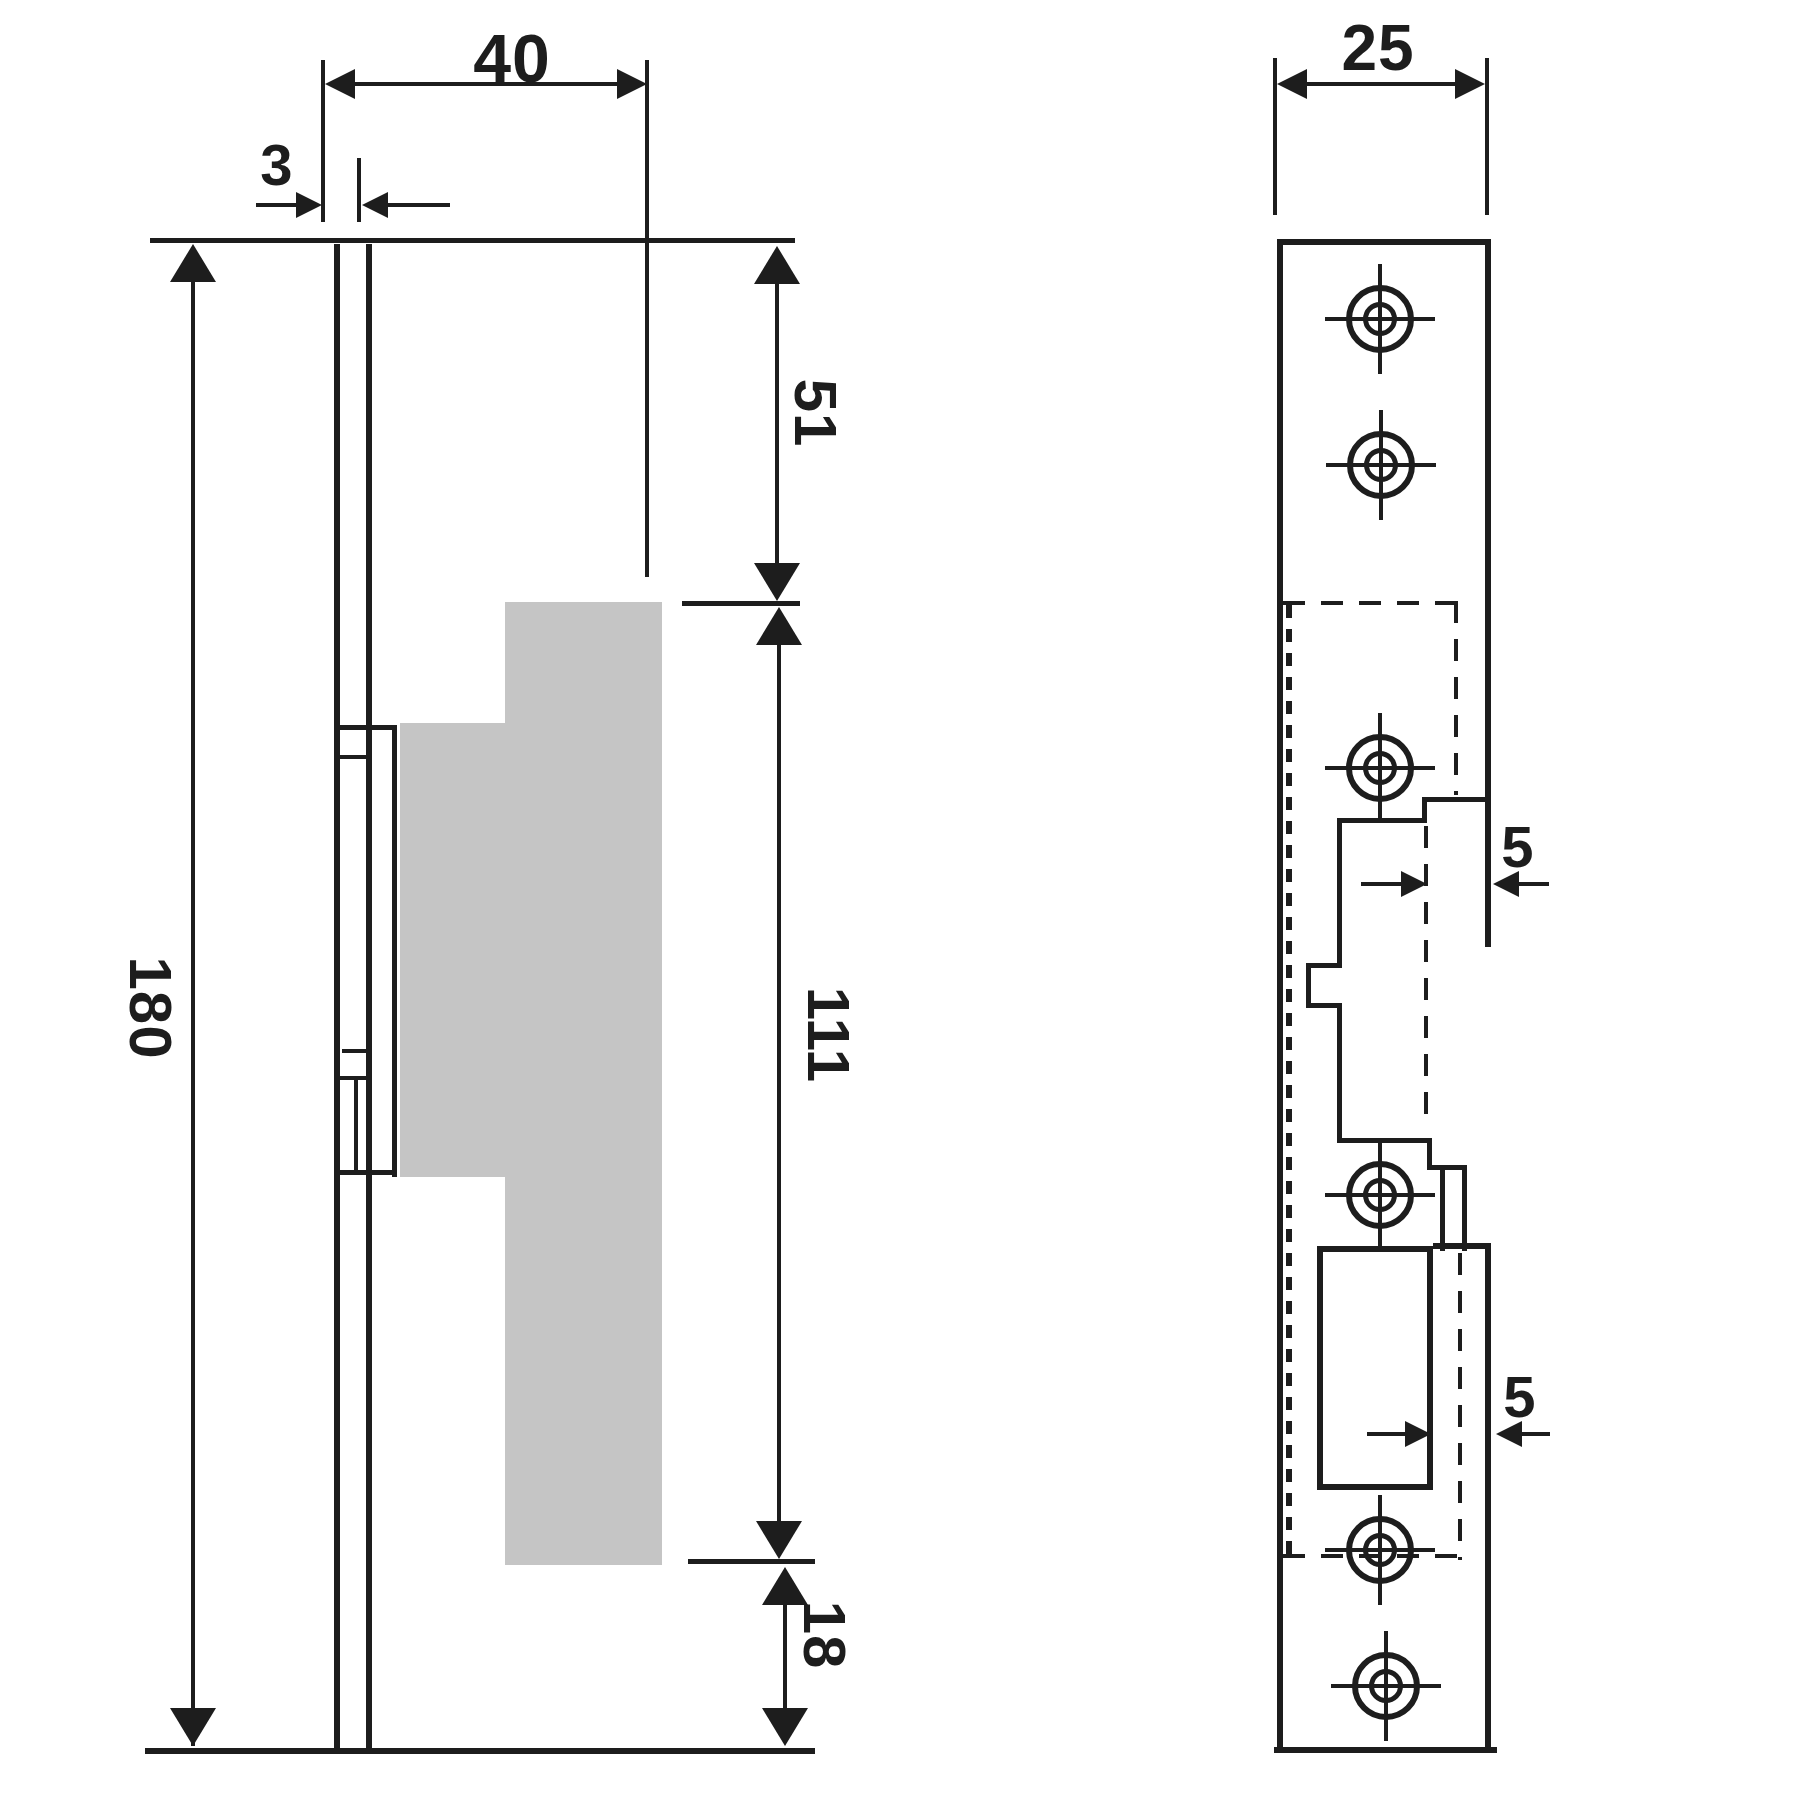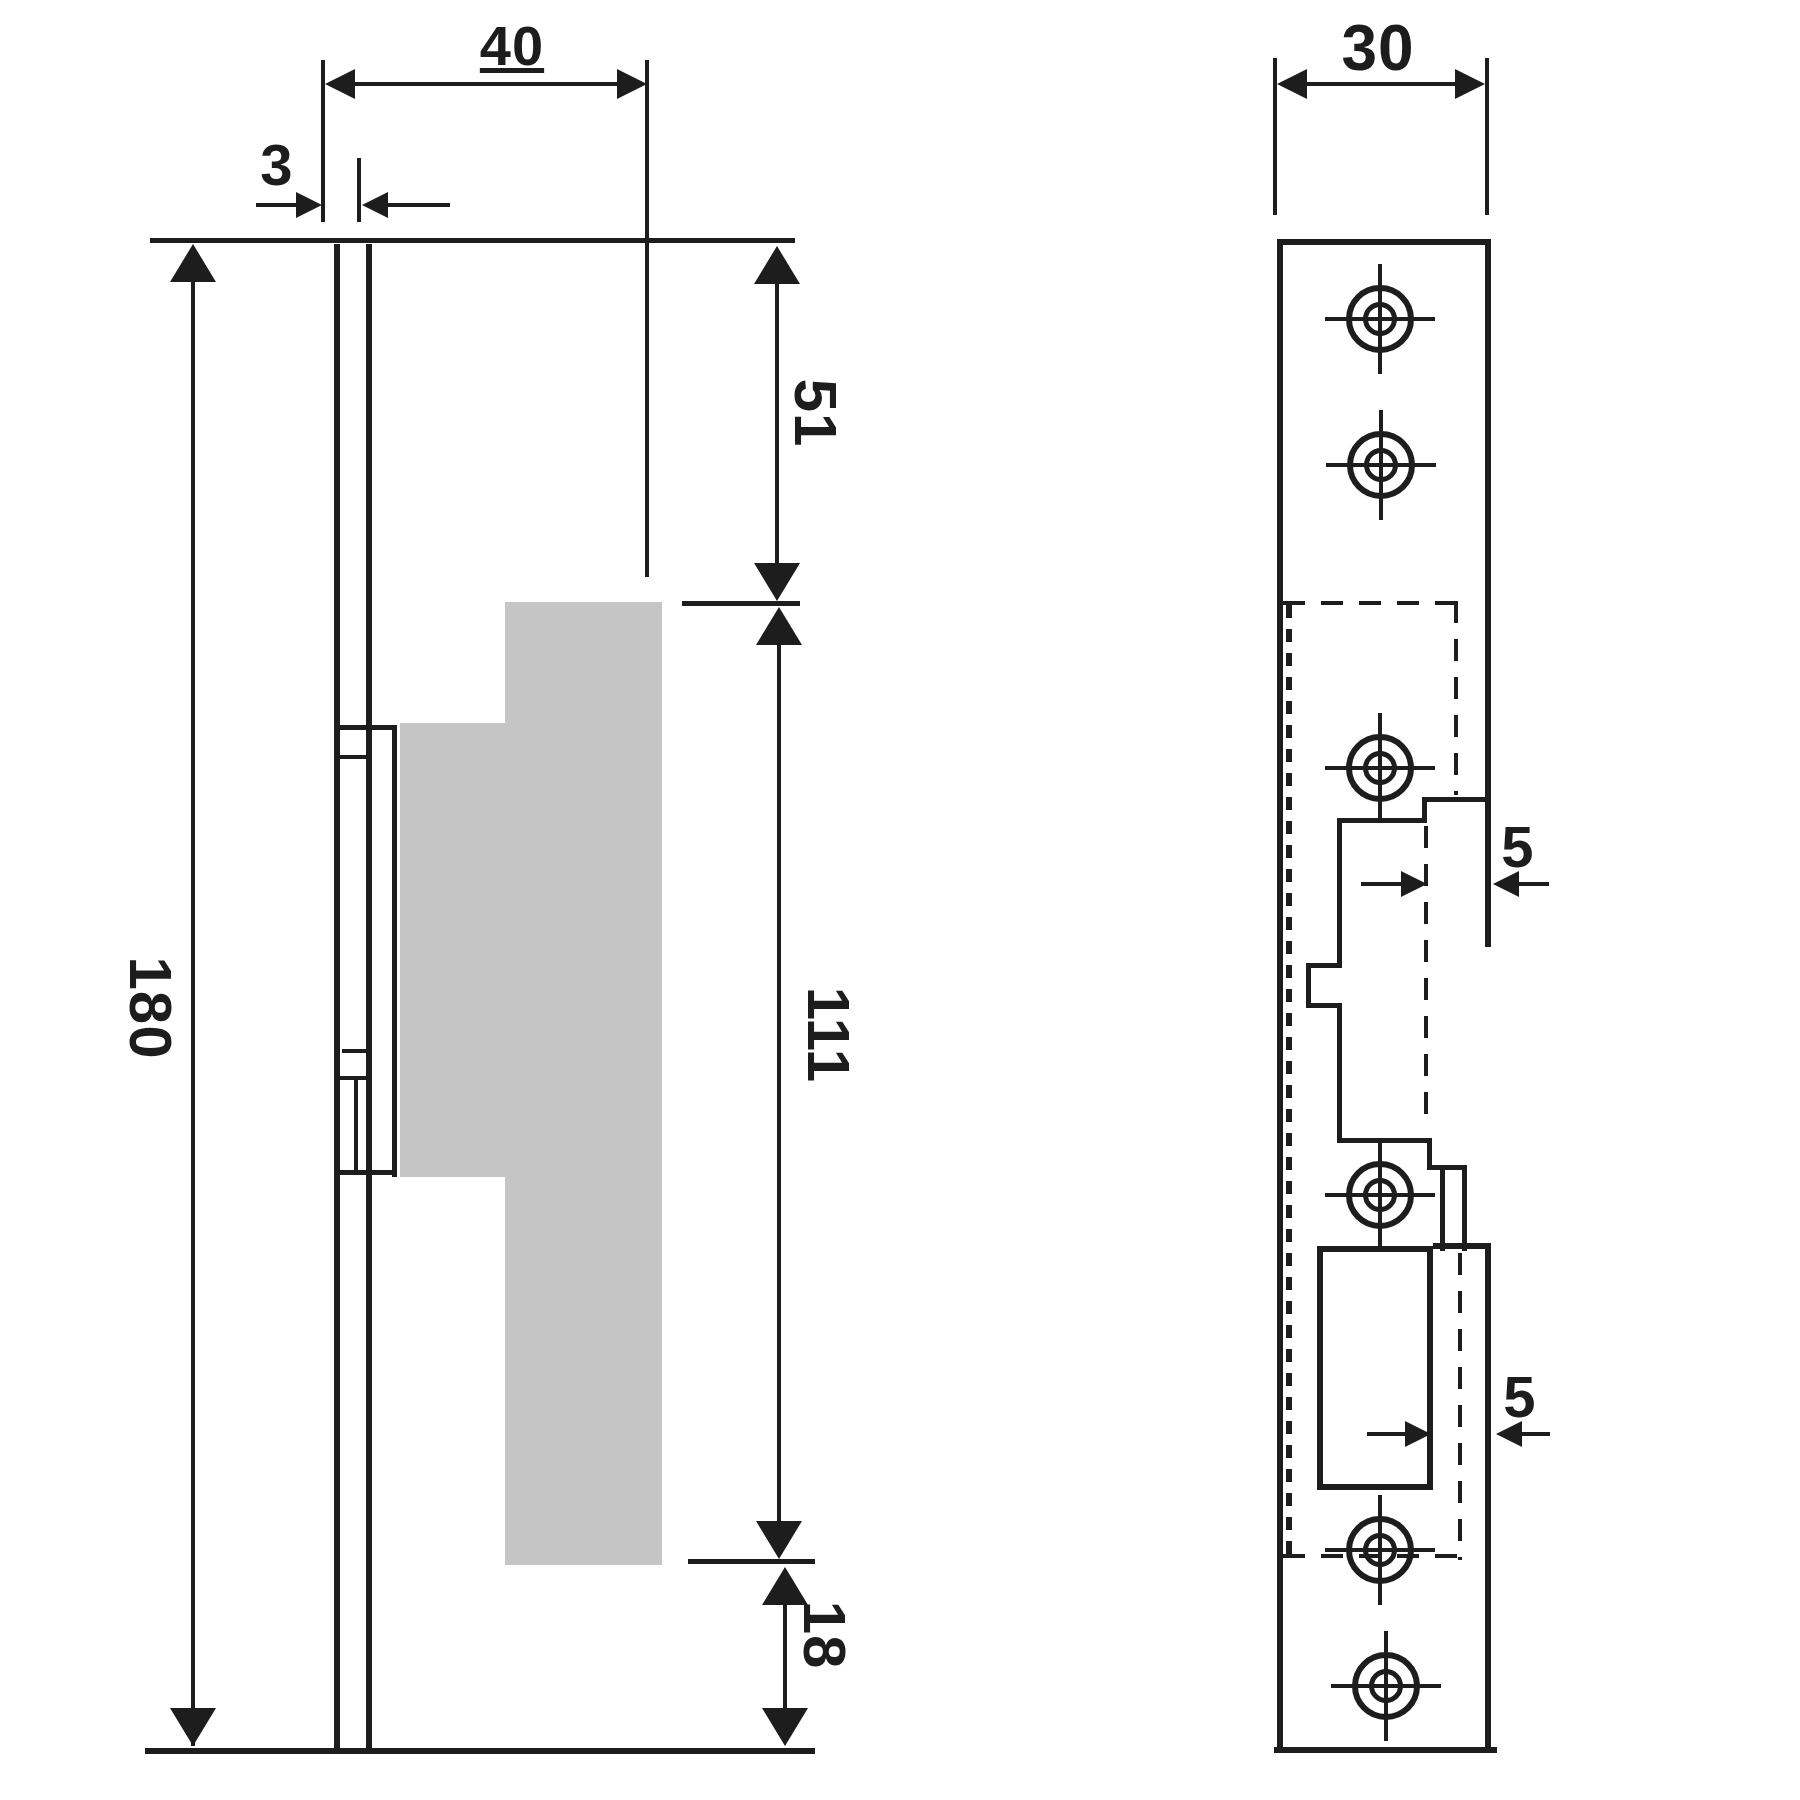--- a/index.html
+++ b/index.html
@@ -62,21 +62,21 @@
     <div class="ln" style="left:191px; top:250px; width:4px; height:1496px;"></div>
     <div class="ah up" style="left:170px; top:244px;"></div>
     <div class="ah down" style="left:170px; top:1708px;"></div>
     <div class="dimlabel rot" style="left:70px; top:978px; width:160px;">180</div>
 
     <div class="ln" style="left:321px; top:60px; width:4px; height:162px;"></div>
     <div class="ln" style="left:645px; top:60px; width:4px; height:517px;"></div>
     <div class="ln" style="left:350px; top:82px; width:270px; height:4px;"></div>
     <div class="ah left" style="left:325px; top:69px;"></div>
     <div class="ah right" style="left:617px; top:69px;"></div>
-    <div class="dimlabel" style="left:452px; top:18px; width:120px; font-size:56px;text-decoration:underline;">40</div>
+    <div class="dimlabel" style="left:452px; top:24px; width:120px; font-size:68px;">40</div>
 
     <div class="ln" style="left:357px; top:158px; width:4px; height:64px;"></div>
     <div class="ln" style="left:256px; top:203px; width:44px; height:4px;"></div>
     <div class="ah right sm" style="left:296px; top:192px;"></div>
     <div class="ah left sm" style="left:362px; top:192px;"></div>
     <div class="ln" style="left:388px; top:203px; width:62px; height:4px;"></div>
     <div class="dimlabel" style="left:247px; top:136px; width:60px; font-size:58px;">3</div>
 
     <div class="ln" style="left:682px; top:601px; width:118px; height:5px;"></div>
     <div class="ah up" style="left:754px; top:246px;"></div>
@@ -96,21 +96,21 @@
     <div class="dimlabel rot" style="left:764px; top:1605px; width:120px;">18</div>
   </div>
 
   <div class="view">
 
     <div class="ln" style="left:1273px; top:58px; width:4px; height:157px;"></div>
     <div class="ln" style="left:1485px; top:58px; width:4px; height:157px;"></div>
     <div class="ah left" style="left:1277px; top:69px;"></div>
     <div class="ln" style="left:1305px; top:82px; width:152px; height:4px;"></div>
     <div class="ah right" style="left:1455px; top:69px;"></div>
-    <div class="dimlabel" style="left:1318px; top:16px; width:120px; font-size:64px;">30</div>
+    <div class="dimlabel" style="left:1318px; top:16px; width:120px; font-size:64px;">25</div>
 
     <div class="ln" style="left:1277px; top:239px; width:214px; height:6px;"></div>
     <div class="ln" style="left:1277px; top:239px; width:6px; height:1514px;"></div>
     <div class="ln" style="left:1485px; top:239px; width:6px; height:708px;"></div>
     <div class="ln" style="left:1274px; top:1747px; width:223px; height:6px;"></div>
     <div class="ln" style="left:1485px; top:1245px; width:6px; height:505px;"></div>
     <div class="ln" style="left:1433px; top:1243px; width:58px; height:6px;"></div>
 
     <div class="dashh" style="left:1283px; top:601px; width:175px;"></div>
     <div class="dashv" style="left:1454px; top:601px; height:194px;"></div>

